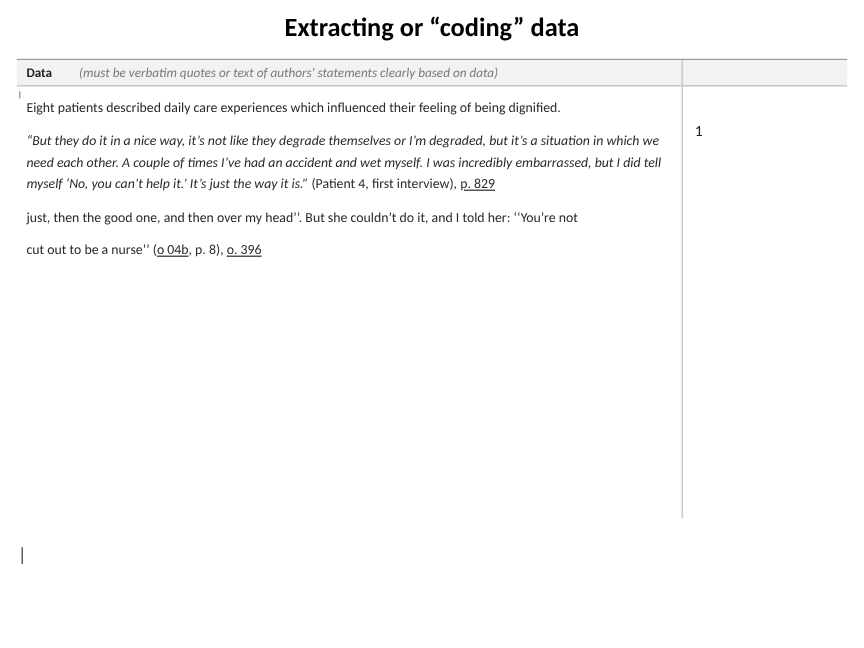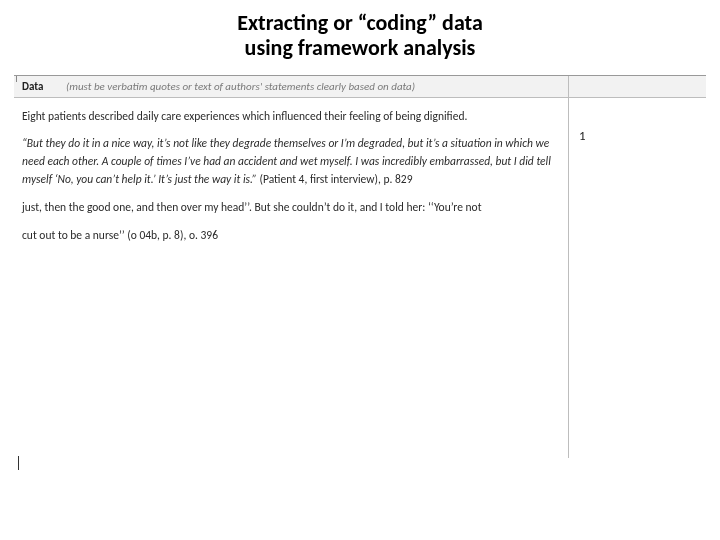--- a/index.html
+++ b/index.html
@@ -76,20 +76,21 @@
       margin-bottom: 10px;
       line-height: 1.55;
     }
     .quote {
       font-style: italic;
     }
     .plain {
       font-style: normal;
     }
     .u {
+      text-decoration: underline;
     }
     .tiny-dash {
       position: absolute;
       left: 16px;
       top: 76px;
       width: 3px;
       height: 6px;
       border-left: 1px solid #888;
     }
     .bottom-rule {
@@ -102,21 +103,20 @@
     }
   </style>
 </head>
 <body>
 
 <div class="slide">
   <span class="tiny-dash"></span>
 
   <div class="title">
     <div>Extracting or “coding” data</div>
-    <div>using framework analysis</div>
   </div>
 
   <div class="table-wrap">
 
     <div class="thead-row">
       <div class="th-data">
         <span class="th-label">Data</span>
         <span class="th-desc">(must be verbatim quotes or text of authors' statements clearly based on data)</span>
       </div>
     </div>

